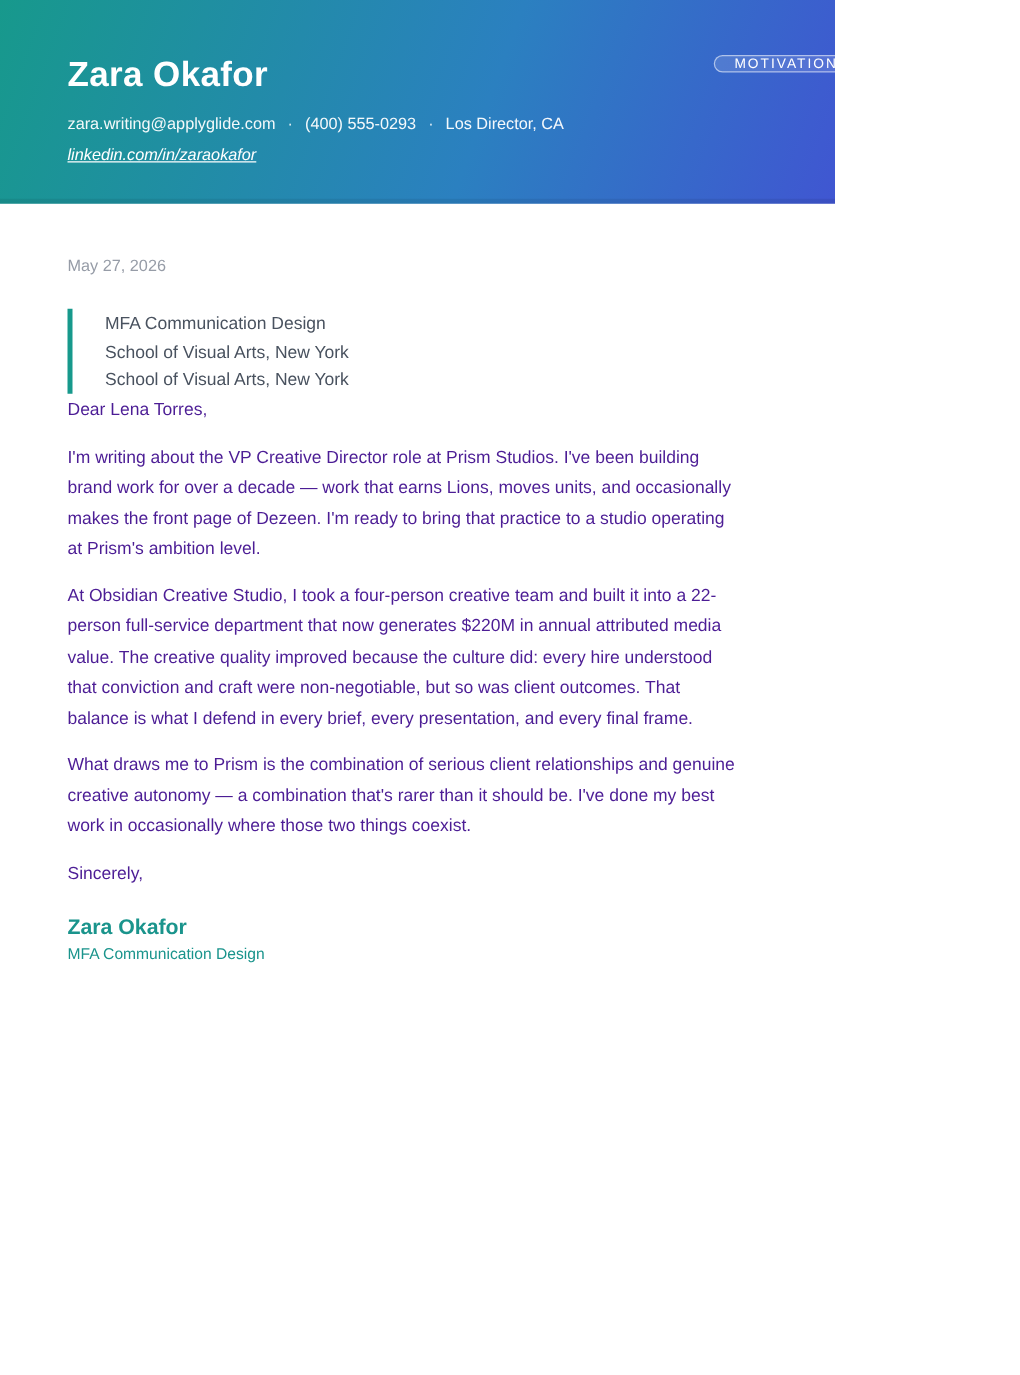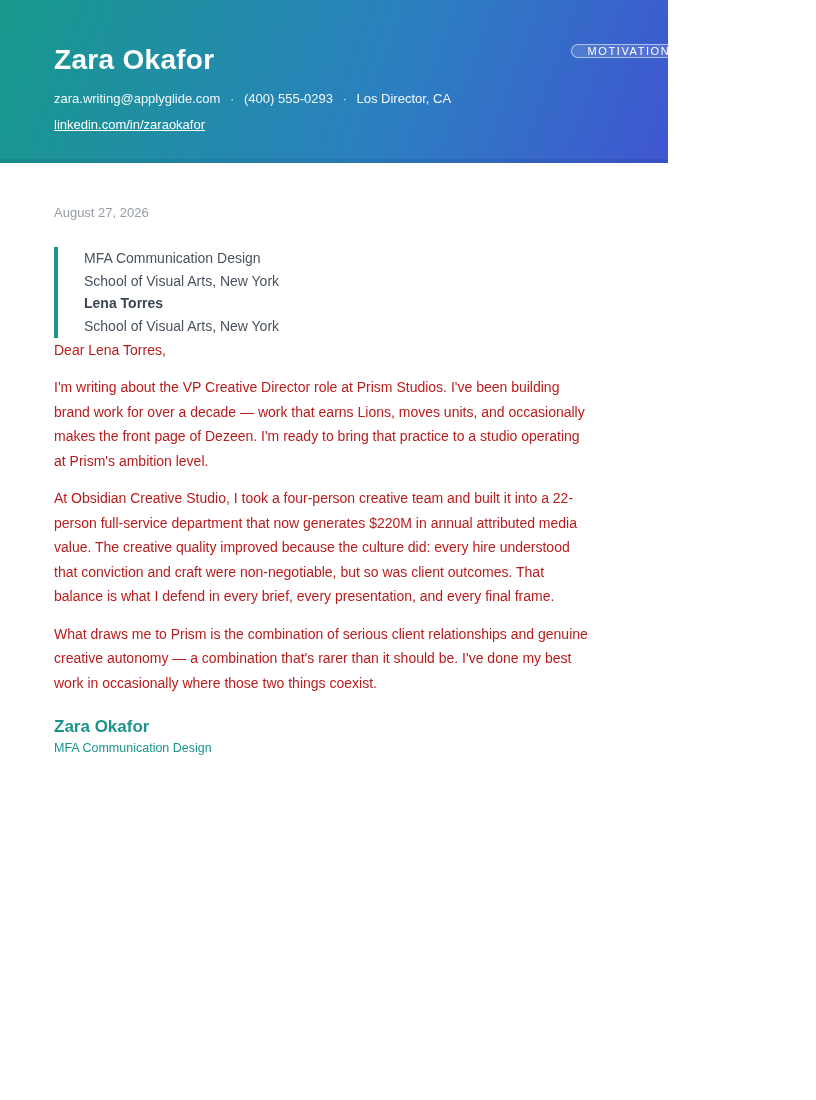--- a/index.html
+++ b/index.html
@@ -33,21 +33,21 @@
     font-weight: bold;
     color: #ffffff;
     letter-spacing: 0.3px;
   }
   .contact-line {
     margin-top: 15px;
     font-size: 13px;
     color: rgba(255,255,255,0.95);
   }
   .contact-line .sep { margin: 0 6px; opacity: 0.9; }
-  .linkedin-row { margin-top: 9px; }
+  .linkedin-row { margin-top: 9px; font-style: italic; }
   .linkedin-link {
     font-size: 13px;
     color: #ffffff;
     text-decoration: underline;
     cursor: pointer;
   }
   .doc-badge {
     position: absolute;
     top: 44px;
     right: 56px;
@@ -79,21 +79,21 @@
     color: #49525f;
   }
   .recipient-block .recipient-name {
     font-weight: bold;
     color: #3a4452;
   }
   .letter p {
     margin: 0 0 13px 0;
     font-size: 14px;
     line-height: 1.75;
-    color: #b91c1c;
+    color: #4c1d95;
   }
   .salutation { margin-top: 26px; }
   .closing { margin-top: 16px; }
   .sig-name {
     margin-top: 22px;
     font-size: 17px;
     font-weight: bold;
     color: #1a948c;
   }
   .sig-title {
@@ -120,34 +120,34 @@
 
     <div class="linkedin-row">
       <a class="linkedin-link" href="#">linkedin.com/in/zaraokafor</a>
     </div>
 
     <span class="doc-badge">MOTIVATIONAL LETTER</span>
   </header>
 
   <main class="main letter">
 
-    <div class="date">August 27, 2026</div>
+    <div class="date">May 27, 2026</div>
 
     <div class="recipient-block">
       <div>MFA Communication Design</div>
       <div>School of Visual Arts, New York</div>
-      <div class="recipient-name">Lena Torres</div>
       <div>School of Visual Arts, New York</div>
     </div>
 
     <p class="salutation">Dear Lena Torres,</p>
 
     <p>I'm writing about the VP Creative Director role at Prism Studios. I've been building brand work for over a decade — work that earns Lions, moves units, and occasionally makes the front page of Dezeen. I'm ready to bring that practice to a studio operating at Prism's ambition level.</p>
     <p>At Obsidian Creative Studio, I took a four-person creative team and built it into a 22-person full-service department that now generates $220M in annual attributed media value. The creative quality improved because the culture did: every hire understood that conviction and craft were non-negotiable, but so was client outcomes. That balance is what I defend in every brief, every presentation, and every final frame.</p>
     <p>What draws me to Prism is the combination of serious client relationships and genuine creative autonomy — a combination that's rarer than it should be. I've done my best work in occasionally where those two things coexist.</p>
 
+    <p class="closing">Sincerely,</p>
 
     <div class="sig-name">Zara Okafor</div>
     <div class="sig-title">MFA Communication Design</div>
 
   </main>
 
 </div>
 
 </body></html>

